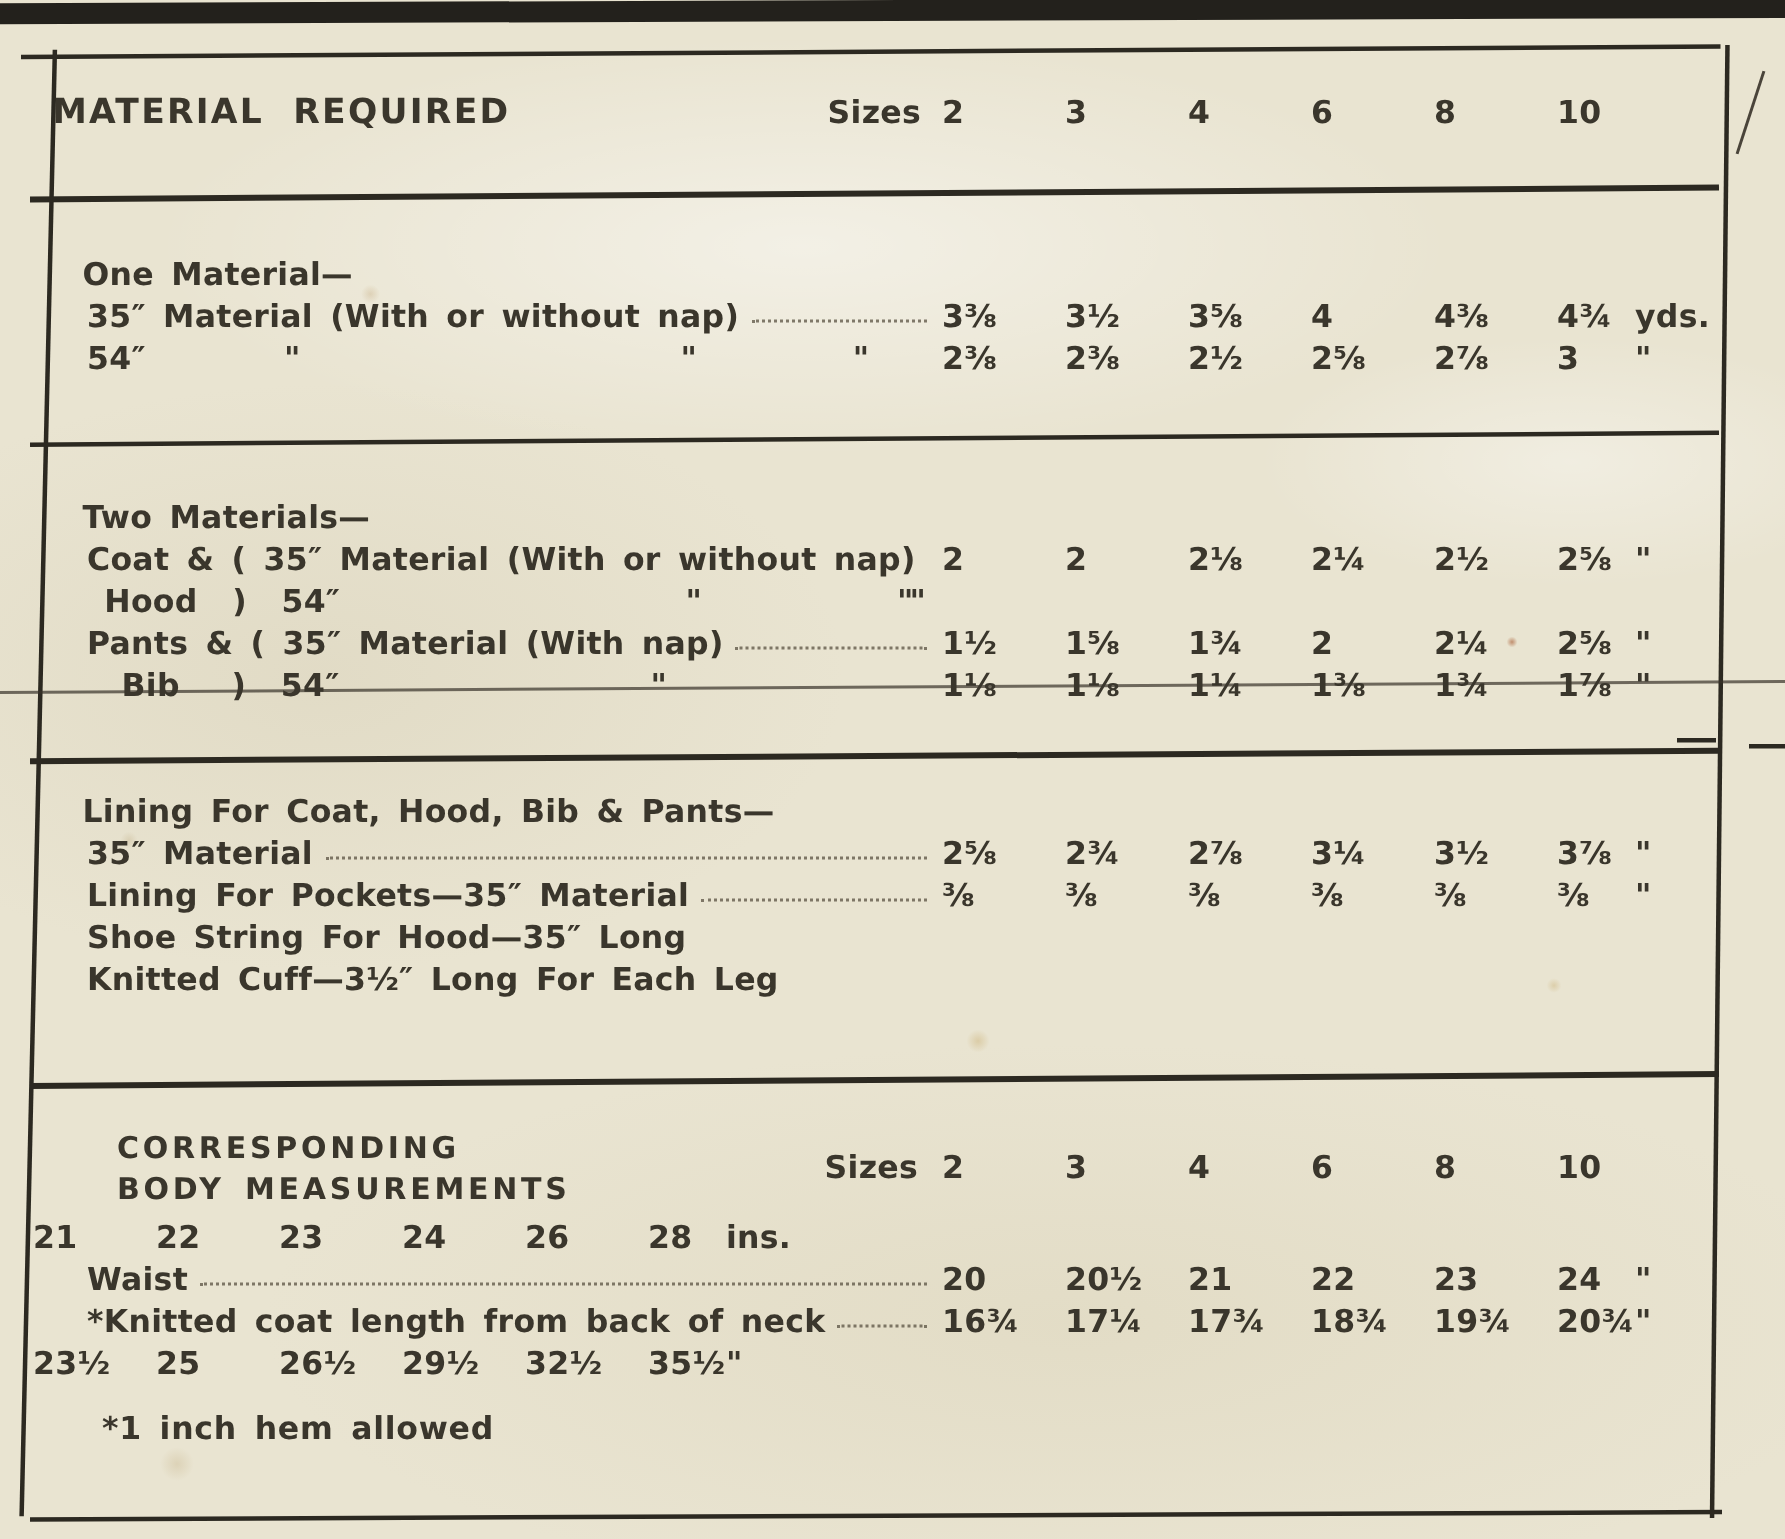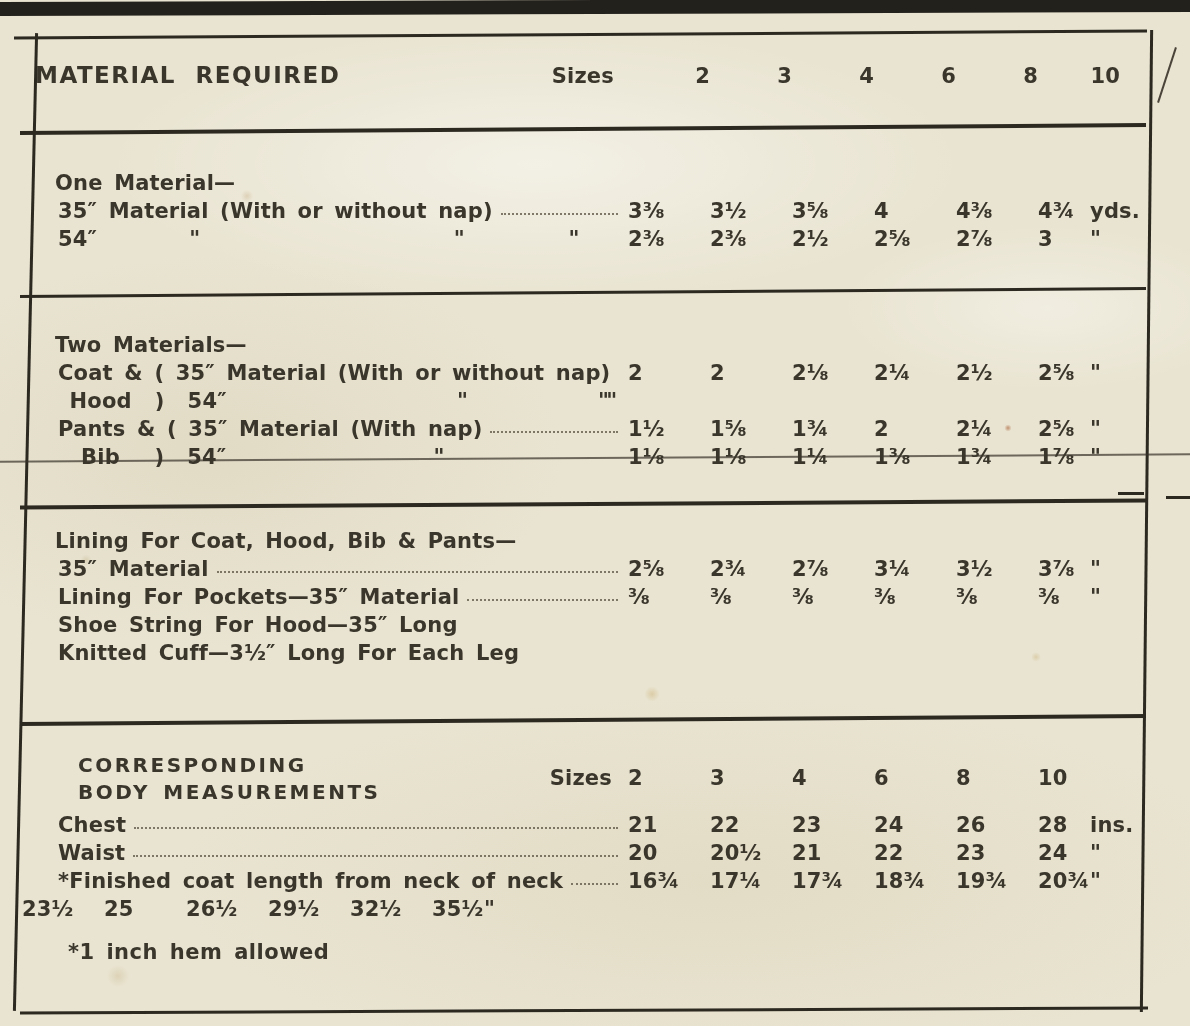--- a/index.html
+++ b/index.html
@@ -66,21 +66,21 @@
   <div class="line d1"></div>
   <div class="line d2"></div>
   <div class="line d3"></div>
   <div class="line d4"></div>
   <div class="line crease"></div>
   <div class="line mark-diag"></div>
   <div class="line tick-right"></div>
   <div class="line tick-inner"></div>
   <div class="bottom-bar"></div>
 
-  <section class="sec sec-header" style="top:62px;text-align:right;">
+  <section class="sec sec-header" style="top:62px;">
     <div class="row">
       <div class="lbl">
         <span class="title">MATERIAL REQUIRED</span>
         <span>Sizes</span>
       </div>
       <div class="cells"><span class="cell">2</span><span class="cell">3</span><span class="cell">4</span><span class="cell">6</span><span class="cell">8</span><span class="cell">10</span></div>
     </div>
   </section>
 
   <section class="sec" style="top:170px;">
@@ -142,31 +142,30 @@
 
   <section class="sec" style="top:752px;">
     <div class="big">CORRESPONDING</div>
     <div class="big">BODY MEASUREMENTS</div>
     <div class="row sizes-row-body">
       <div class="lbl"><span>Sizes</span></div>
       <div class="cells"><span class="cell">2</span><span class="cell">3</span><span class="cell">4</span><span class="cell">6</span><span class="cell">8</span><span class="cell">10</span></div>
     </div>
     <div class="body-rows">
       <div class="row">
-        <div class="lbl"><span>Chest</span><span class="leader"></span></div>
         <div class="cells"><span class="cell">21</span><span class="cell">22</span><span class="cell">23</span><span class="cell">24</span><span class="cell">26</span><span class="cell">28</span></div>
         <span class="unit">ins.</span>
       </div>
       <div class="row">
         <div class="lbl"><span>Waist</span><span class="leader"></span></div>
         <div class="cells"><span class="cell">20</span><span class="cell">20½</span><span class="cell">21</span><span class="cell">22</span><span class="cell">23</span><span class="cell">24</span></div>
         <span class="unit">"</span>
       </div>
       <div class="row">
-        <div class="lbl"><span>*Finished coat length from neck of neck</span><span class="leader"></span></div>
+        <div class="lbl"><span>*Knitted coat length from back of neck</span><span class="leader"></span></div>
         <div class="cells"><span class="cell">16¾</span><span class="cell">17¼</span><span class="cell">17¾</span><span class="cell">18¾</span><span class="cell">19¾</span><span class="cell">20¾</span></div>
         <span class="unit">"</span>
       </div>
       <div class="row">
         <div class="cells"><span class="cell">23½</span><span class="cell">25</span><span class="cell">26½</span><span class="cell">29½</span><span class="cell">32½</span><span class="cell">35½</span></div>
         <span class="unit">"</span>
       </div>
     </div>
     <div class="footnote">*1 inch hem allowed</div>
   </section>

